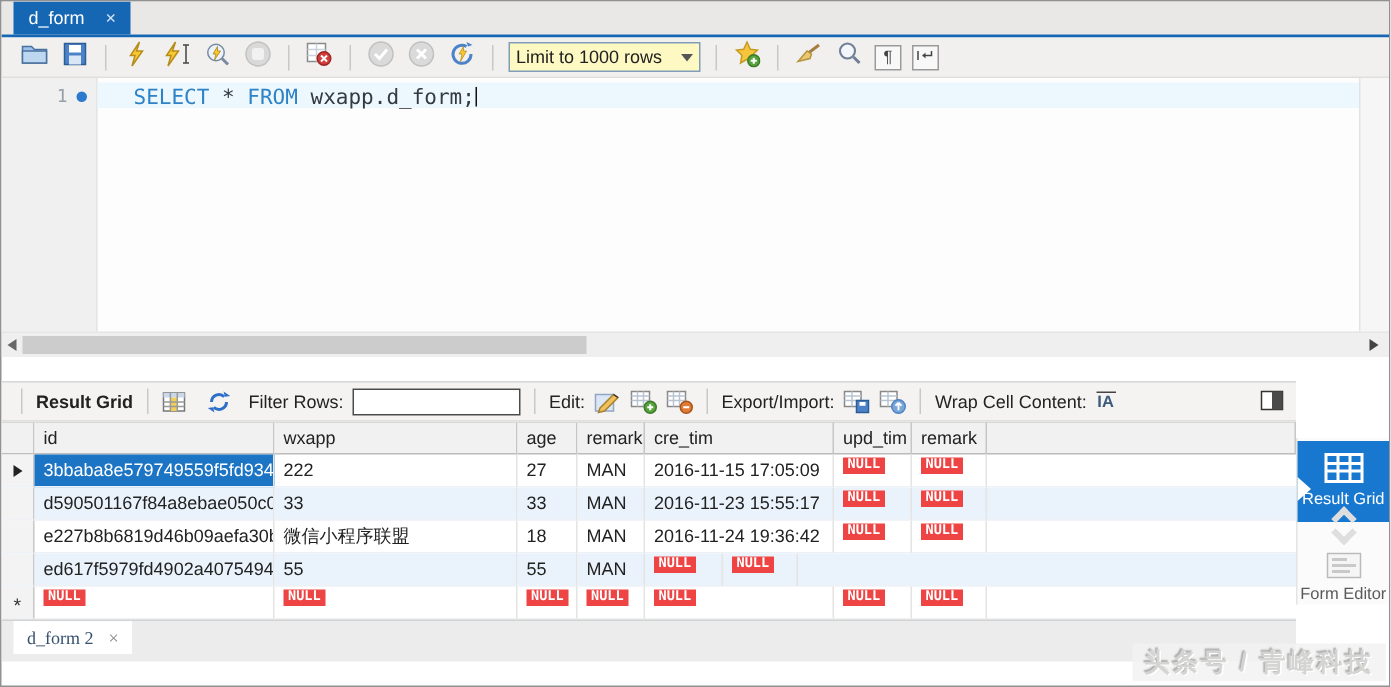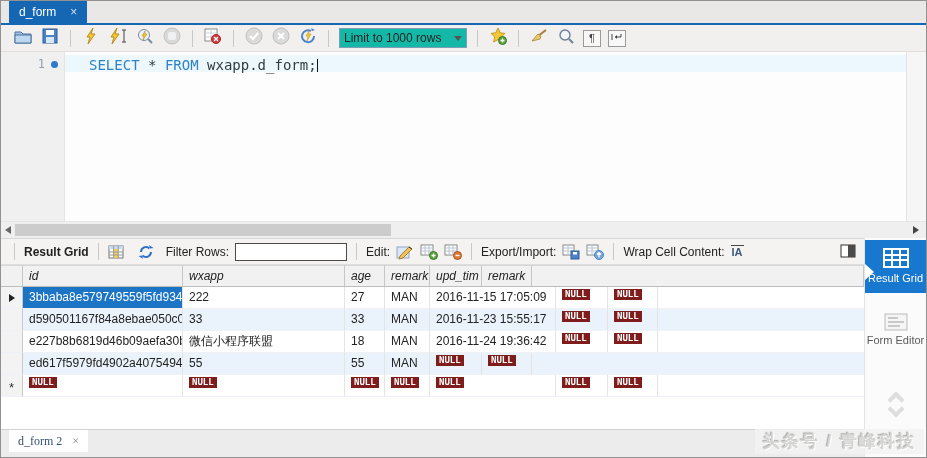--- a/index.html
+++ b/index.html
@@ -14,21 +14,21 @@
   .etab .x { color:#cfe2f4; font-size:12px; cursor:default; }
   .blueline { height:2px; background:#1566b3; }
 
   
   .toolbar { height:27px; background:#f1f0ef; border-bottom:1px solid #e0dfde;
              display:flex; align-items:center; padding-left:12px; gap:7px; }
   .tsep { width:1px; height:17px; background:#c9c8c6; margin:0 3px; }
   .tbtn { display:flex; align-items:center; justify-content:center; width:20px; height:20px; }
   .boxicon { width:18px; height:17px; border:1px solid #9a9a9a; background:#f8f8f8;
              display:flex; align-items:center; justify-content:center; font-size:11px; color:#444; }
-  .limitbox { width:128px; height:20px; background:#14b8a6; border:1px solid #7f9db9;
+  .limitbox { width:128px; height:20px; background:#fef9c3; border:1px solid #7f9db9;
               display:flex; align-items:center; font-size:12px; color:#222; padding:0 4px; }
   .limitbox .lbl { flex:1; }
   .dda { width:0; height:0; border-left:4px solid transparent; border-right:4px solid transparent;
          border-top:5px solid #555; }
 
   
   .workarea { height:169px; display:flex; background:#fdfdfd; }
   .gutter { width:64px; background:#f0f0f0; border-right:1px solid #e4e4e4;
             font-family:"DejaVu Sans Mono", monospace; font-size:12px; color:#96a0aa;
             text-align:right; padding:5px 6px 0 0; }
@@ -43,50 +43,50 @@
   .vscroll { width:20px; background:#f6f6f6; border-left:1px solid #e3e3e3; }
 
   
   .hscroll { height:17px; background:#efefef; border-top:1px solid #e6e6e6; position:relative; }
   .ha { position:absolute; top:4px; width:0; height:0; }
   .ha.left  { left:4px;  border-top:4px solid transparent; border-bottom:4px solid transparent; border-right:6px solid #666; }
   .ha.right { right:7px; border-top:4px solid transparent; border-bottom:4px solid transparent; border-left:6px solid #444; }
   .hthumb { position:absolute; left:14px; top:2px; width:376px; height:12px; background:#ccc; }
 
   
-  .main { flex:1; display:flex; min-height:0; }
+  .main { flex:1; display:flex; min-height:0;align-items:center; }
   .left { flex:1; display:flex; flex-direction:column; min-width:0; }
 
   .rtoolbar { height:27px; background:#f4f3f2; border-top:1px solid #d7d7d7; border-bottom:1px solid #dedede;
               display:flex; align-items:center; padding-left:10px; gap:6px; font-size:12px; color:#222;
               position:relative; }
   .rtoolbar b { font-size:12px; }
   .filterinput { width:112px; height:18px; border:1px solid #4a4a4a; background:#fff; font-size:12px; padding:0 3px; }
   .iconA { display:flex; align-items:center; }
   .wrapIA { font-size:11px; font-weight:bold; color:#3c5a7a; border-top:1px solid #444; line-height:12px; padding:0 1px; }
   .paneltoggle { position:absolute; right:8px; top:5px; }
 
   
   .grid { background:#fff; font-size:12px; color:#222; }
   .grow { display:flex; height:22px; }
   .cell { height:22px; line-height:21px; padding-left:6px; border-right:1px solid #e4e4e4;
           border-bottom:1px solid #eef2f6; overflow:hidden; white-space:nowrap; }
   .hrow .cell { background:#f1f1f1; border-right:1px solid #c6c6c6; border-bottom:1px solid #bdbdbd;
-                border-top:1px solid #d8d8d8; color:#222;font-style:italic; }
+                border-top:1px solid #d8d8d8; color:#222; }
   .rh { width:22px; padding-left:0; background:#f3f3f3; border-right:1px solid #c9c9c9;
         display:flex; align-items:center; justify-content:center; }
   .c-id{width:160px;} .c-name{width:162px;} .c-age{width:40px;} .c-gen{width:45px;}
   .c-cre{width:126px;} .c-upd{width:52px;} .c-rem{width:50px;} .filler{flex:1; border-right:none;}
   .alt .cell { background:#eaf3fb; }
   .alt .rh { background:#f3f3f3; }
   .sel { background:#1c74c5 !important; color:#fff; }
   .tri { width:0; height:0; border-top:4px solid transparent; border-bottom:4px solid transparent;
          border-left:6px solid #222; }
   .star { font-size:13px; color:#333; line-height:10px; margin-top:4px; }
-  .null { display:inline-block; background:#7f1d1d; color:#fff; font-size:9px; font-weight:bold;
+  .null { display:inline-block; background:#ef4444; color:#fff; font-size:9px; font-weight:bold;
           line-height:11px; padding:0 3px; margin-top:2px; vertical-align:top;
           font-family:"DejaVu Sans Mono", monospace; }
   .emptyarea { flex:1; background:#fff; }
 
   
   .bottombar { height:28px; background:#ececec; border-top:1px solid #d2d2d2;
                display:flex; align-items:flex-start;font-family:Liberation Serif, serif; }
   .btab { margin-left:8px; background:#fff; height:22px; display:flex; align-items:center;
           padding:0 9px; gap:10px; font-size:12px; color:#35506e; }
   .btab .x { color:#8a8a8a; font-size:12px; }
@@ -321,20 +321,21 @@
             </svg></span>
       </div>
 
       <div class="grid">
         <div class="grow hrow">
           <div class="cell rh"></div>
           <div class="cell c-id">id</div>
           <div class="cell c-name">wxapp</div>
           <div class="cell c-age">age</div>
           <div class="cell c-gen">remark</div>
+          <div class="cell c-cre">cre_tim</div>
           <div class="cell c-upd">upd_tim</div>
           <div class="cell c-rem">remark</div>
           <div class="cell filler"></div>
         </div>
 
         <div class="grow">
           <div class="cell rh">
               <span class="tri"></span>
             </div>
           <div class="cell c-id sel">3bbaba8e579749559f5fd934b3d50379</div>

